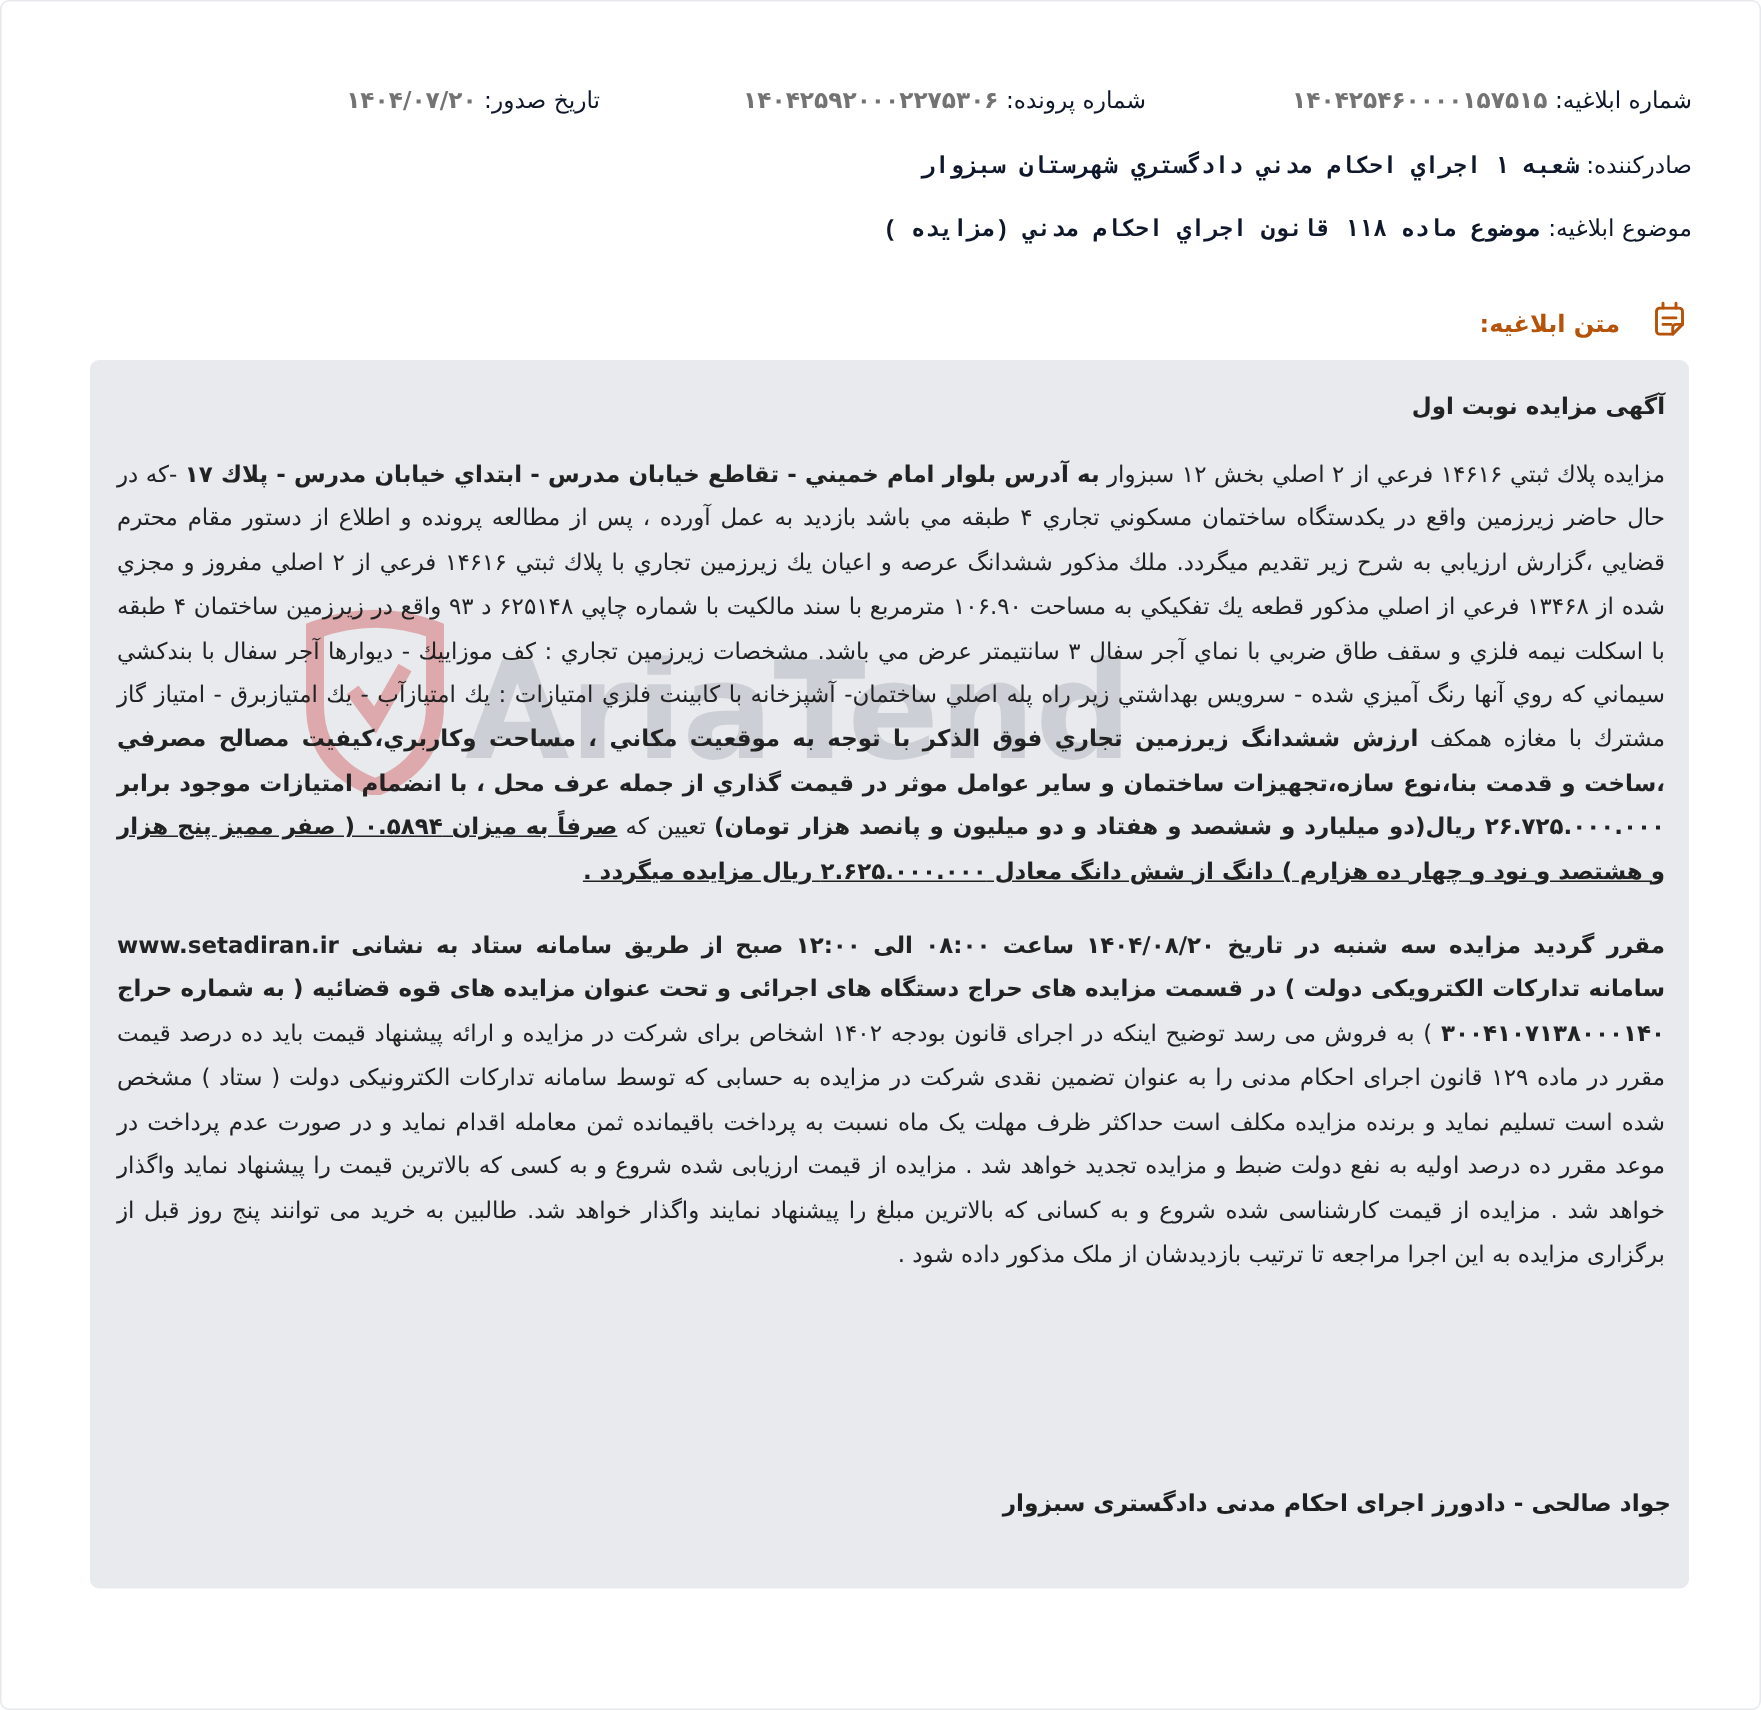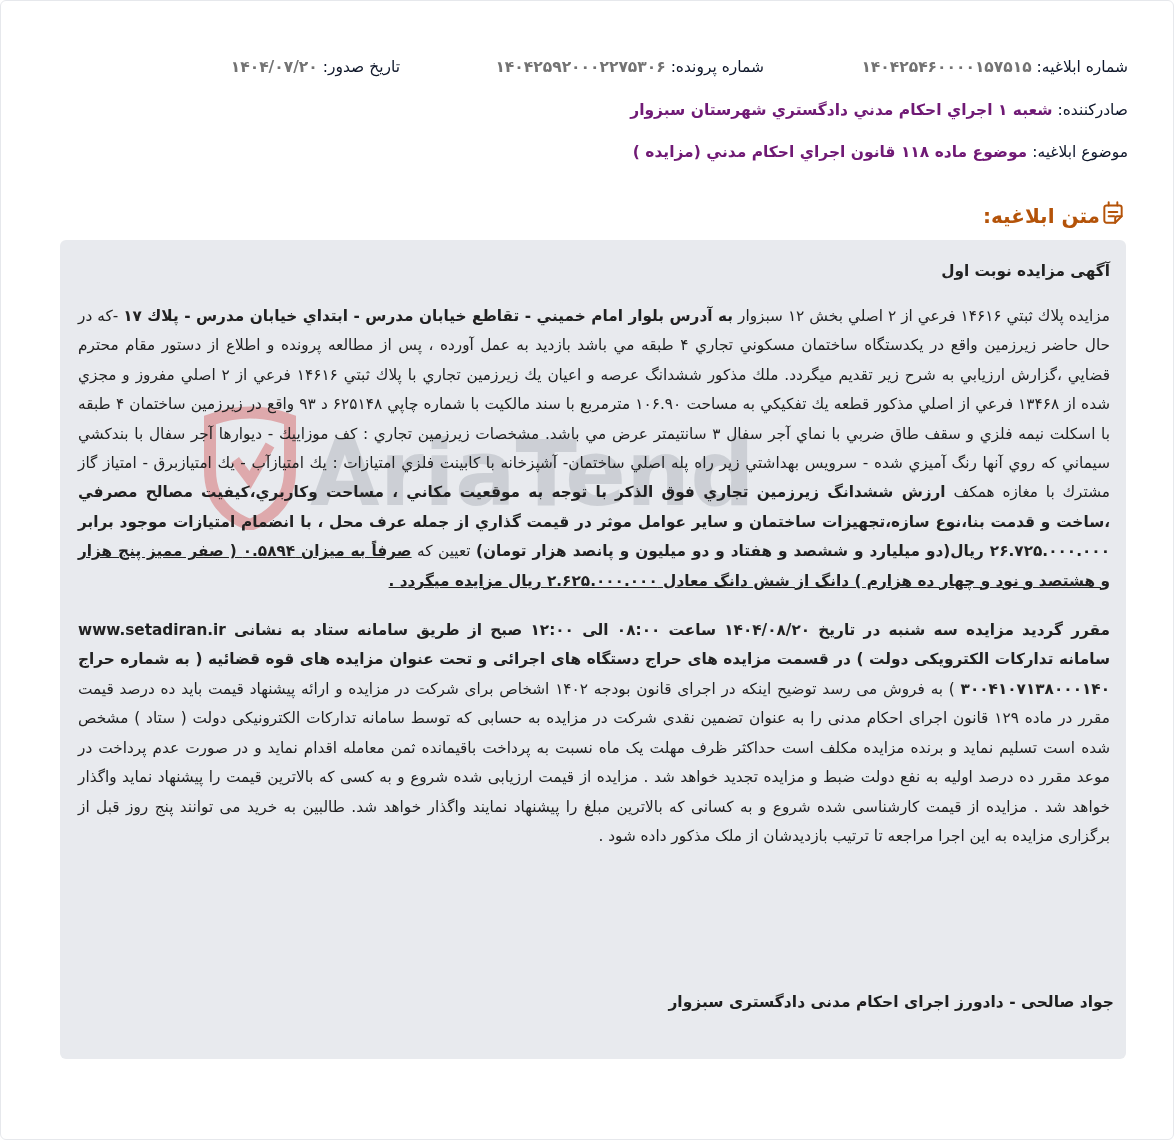--- a/index.html
+++ b/index.html
@@ -9,25 +9,25 @@
     }
     .frame {
       position: absolute; left: 0; top: 0; width: 1172px; height: 1138px;
       border: 1px solid #e6e8ec; border-radius: 6px; background: #fff;
     }
     .meta-row {
       position: absolute; direction: rtl; white-space: nowrap; font-size: 15.5px;
     }
     .meta-label { color: #0f172a; }
     .meta-value { color: #737373; font-weight: bold; }
-    .meta-value.dark { color: #701a75; }
+    .meta-value.dark { color: #0f172a; font-family: Liberation Mono, monospace; }
 
     .section-title {
       position: absolute; right: 48px; top: 200px; direction: rtl;
-      display: flex; align-items: center; gap: 0; color: #b45309; font-weight: bold; font-size: 20px;
+      display: flex; align-items: center; gap: 20px; color: #b45309; font-weight: bold; font-size: 16px;
     }
     .section-title svg { width: 26px; height: 26px; }
 
     .panel {
       position: absolute; left: 60px; top: 240px; width: 1066px; height: 819px;
       background: #e8eaee; border-radius: 6px;
     }
     .content {
       position: absolute; left: 78px; top: 256px; width: 1032px;
       direction: rtl; text-align: justify; font-size: 15.3px; line-height: 29.4px; color: #222;

